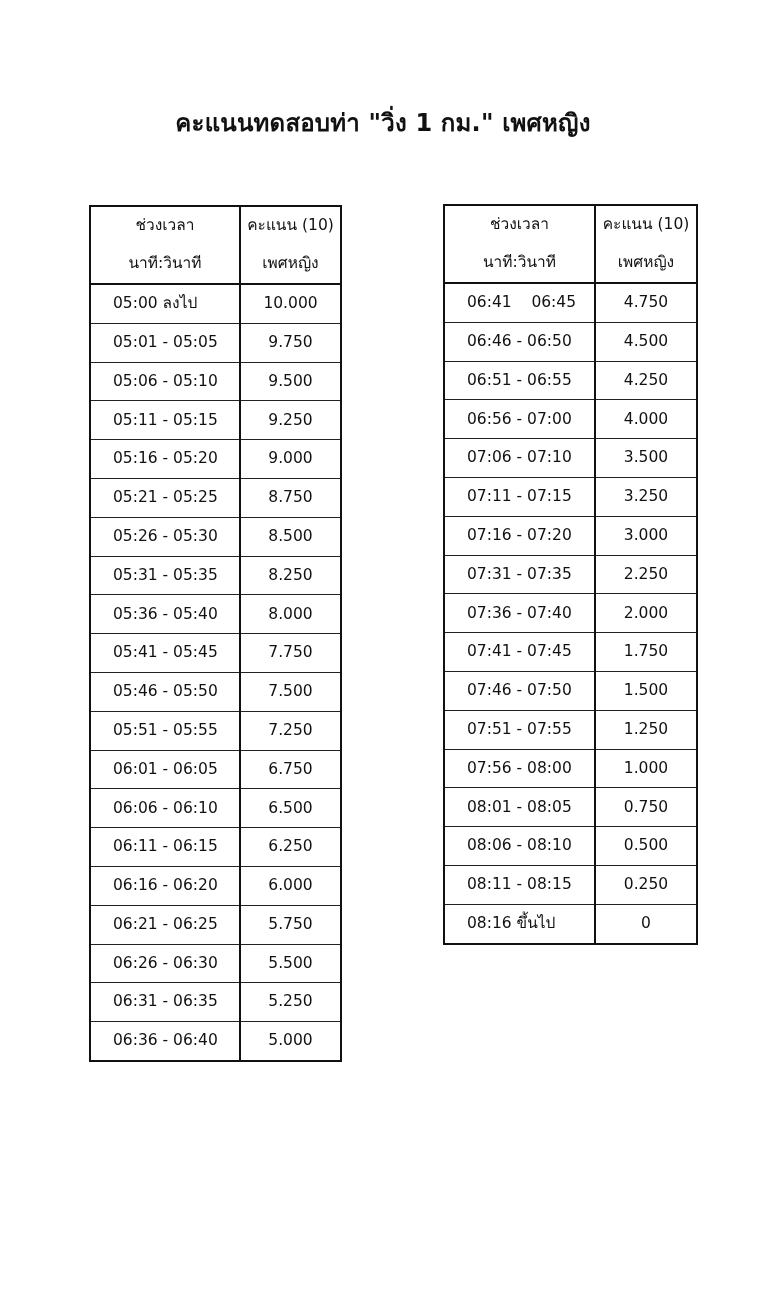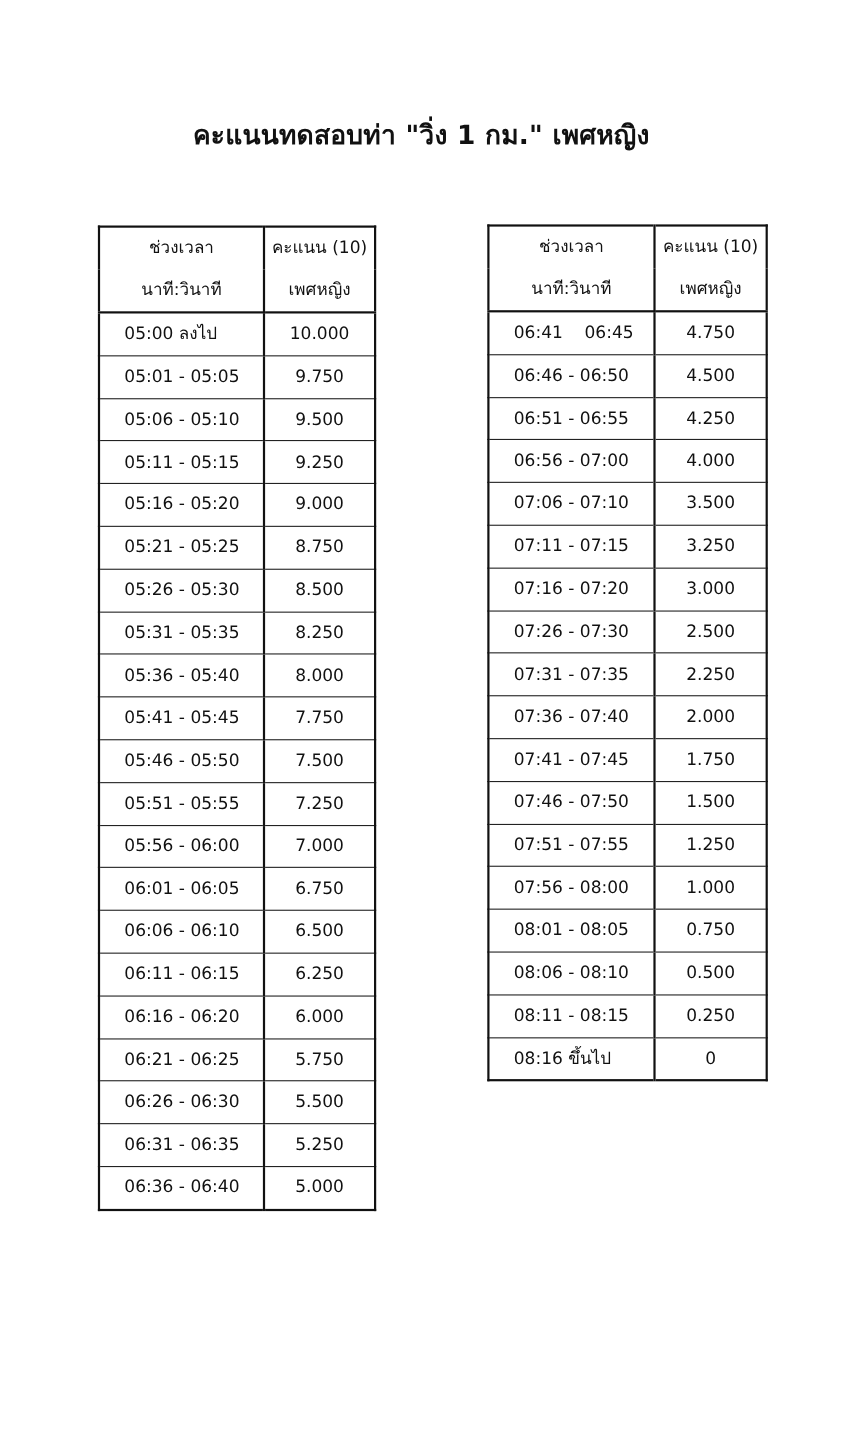--- a/index.html
+++ b/index.html
@@ -92,24 +92,20 @@
       </tr>
       <tr>
         <td class="range col-divider" style="white-space: pre;">05:46 - 05:50</td>
         <td>7.500</td>
       </tr>
       <tr>
         <td class="range col-divider" style="white-space: pre;">05:51 - 05:55</td>
         <td>7.250</td>
       </tr>
       <tr>
-        <td class="range col-divider" style="white-space: pre;">05:56 - 06:00</td>
-        <td>7.000</td>
-      </tr>
-      <tr>
         <td class="range col-divider" style="white-space: pre;">06:01 - 06:05</td>
         <td>6.750</td>
       </tr>
       <tr>
         <td class="range col-divider" style="white-space: pre;">06:06 - 06:10</td>
         <td>6.500</td>
       </tr>
       <tr>
         <td class="range col-divider" style="white-space: pre;">06:11 - 06:15</td>
         <td>6.250</td>
@@ -175,24 +171,20 @@
       </tr>
       <tr>
         <td class="range col-divider" style="white-space: pre;">07:11 - 07:15</td>
         <td>3.250</td>
       </tr>
       <tr>
         <td class="range col-divider" style="white-space: pre;">07:16 - 07:20</td>
         <td>3.000</td>
       </tr>
       <tr>
-        <td class="range col-divider" style="white-space: pre;">07:26 - 07:30</td>
-        <td>2.500</td>
-      </tr>
-      <tr>
         <td class="range col-divider" style="white-space: pre;">07:31 - 07:35</td>
         <td>2.250</td>
       </tr>
       <tr>
         <td class="range col-divider" style="white-space: pre;">07:36 - 07:40</td>
         <td>2.000</td>
       </tr>
       <tr>
         <td class="range col-divider" style="white-space: pre;">07:41 - 07:45</td>
         <td>1.750</td>

